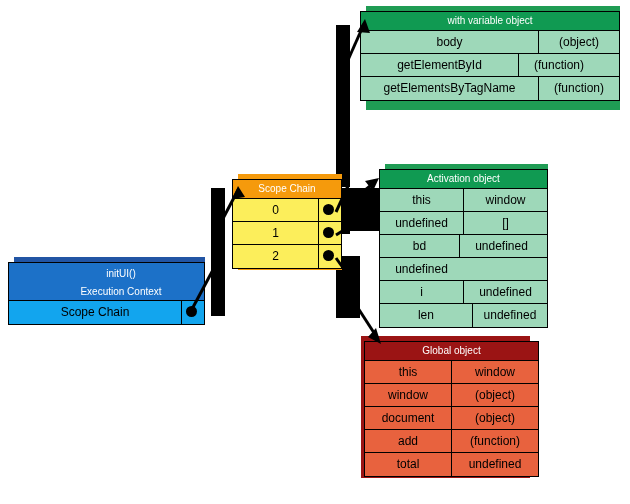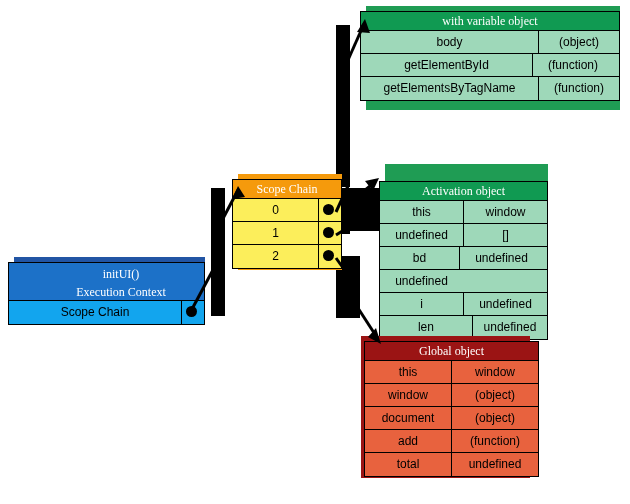--- a/index.html
+++ b/index.html
@@ -18,27 +18,26 @@
 
   
   .card {
     position: absolute;
     border: 1px solid #000000;
     box-sizing: border-box;
   }
   .card .hdr {
     text-align: center;
     color: #ffffff;
-    font-size: 12px;
+    font-size: 10px;
     line-height: 18px;
     height: 19px;
     border-bottom: 1px solid #000000;
     box-sizing: border-box;
     font-weight: normal;
-    font-family: Liberation Serif, serif;
   }
   .card .row {
     display: flex;
     height: 23px;
     border-bottom: 1px solid #000000;
     box-sizing: border-box;
   }
   .card .row:last-child { border-bottom: none; }
   .card .cell {
     font-size: 12px;
@@ -119,31 +118,31 @@
   <div class="bar" style="left:211px; top:188px; width:14px; height:128px;"></div>
 
   <div class="shadow g" style="left:366px; top:6px; width:254px; height:104px;"></div>
   <div class="card green" style="left:360px; top:11px; width:260px;">
     <div class="hdr">with variable object</div>
     <div class="row">
       <div class="cell k" style="width:178px;">body</div>
       <div class="cell" style="width:80px;">(object)</div>
     </div>
     <div class="row">
-      <div class="cell k" style="width:172px;">getElementById</div>
+      <div class="cell k" style="width:158px;">getElementById</div>
       <div class="cell" style="width:80px;">(function)</div>
     </div>
     <div class="row">
       <div class="cell k" style="width:178px;">getElementsByTagName</div>
       <div class="cell" style="width:80px;">(function)</div>
     </div>
   </div>
 
   <div class="shadow g" style="left:385px; top:164px; width:163px; height:164px;"></div>
-  <div class="card green" style="left:379px; top:181px; width:169px;">
+  <div class="card green" style="left:379px; top:169px; width:169px;">
     <div class="hdr">Activation object</div>
     <div class="row">
       <div class="cell k" style="width:84px;">this</div>
       <div class="cell" style="width:83px;">window</div>
     </div>
     <div class="row">
       <div class="cell k" style="width:84px;">undefined</div>
       <div class="cell" style="width:83px;">[]</div>
     </div>
     <div class="row">

